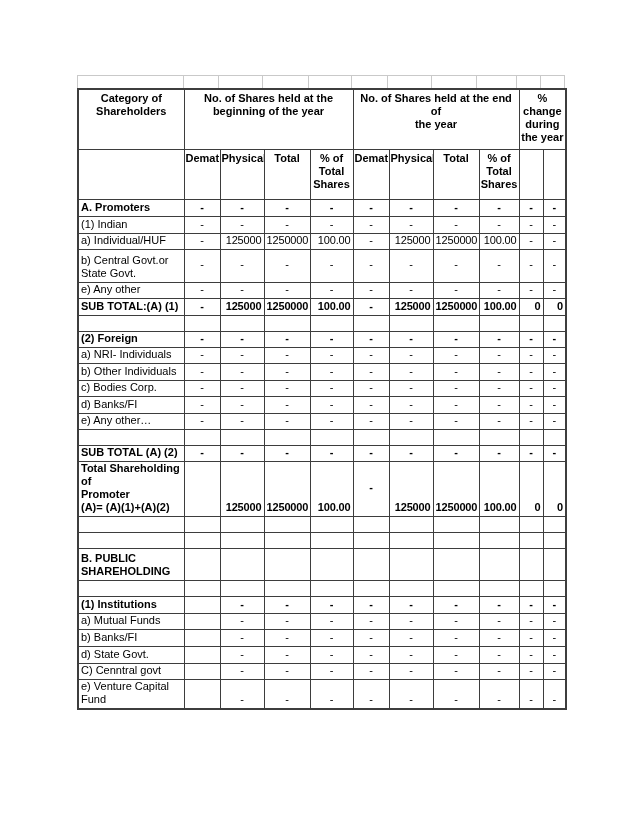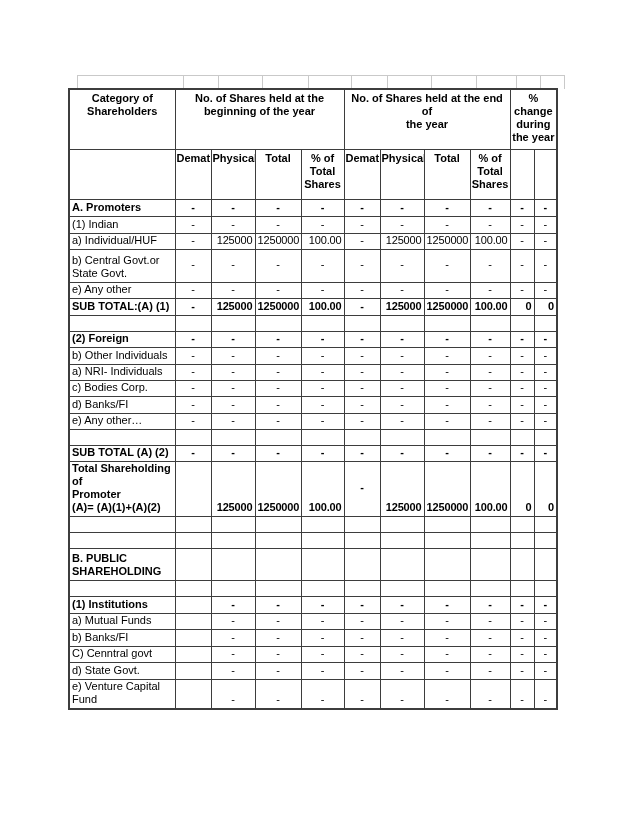--- a/index.html
+++ b/index.html
@@ -32,21 +32,21 @@
   .ghost div:nth-child(5)  { width: 43px; }
   .ghost div:nth-child(6)  { width: 36px; }
   .ghost div:nth-child(7)  { width: 44px; }
   .ghost div:nth-child(8)  { width: 46px; }
   .ghost div:nth-child(9)  { width: 40px; }
   .ghost div:nth-child(10) { width: 24px; }
   .ghost div:nth-child(11) { width: 23px; border-right: none; }
 
   table.grid {
     position: absolute;
-    left: 68px;
+    left: 77px;
     top: 88px;
     width: 488px;
     border-collapse: collapse;
     table-layout: fixed;
     background: #fff;
     border: 2px solid #3d3d3d;
   }
   table.grid th, table.grid td {
     border: 1px solid #3d3d3d;
     overflow: hidden;
@@ -247,35 +247,35 @@
           <td class="dash">-</td>
           <td class="dash">-</td>
           <td class="dash">-</td>
           <td class="dash">-</td>
           <td class="dash">-</td>
           <td class="dash">-</td>
           <td class="dash">-</td>
           <td class="dash">-</td>
           <td class="dash">-</td>
         </tr>
+        <tr style="height: 16px;">
+          <td class="label">a) NRI- Individuals</td>
+          <td class="dash">-</td>
+          <td class="dash">-</td>
+          <td class="dash">-</td>
+          <td class="dash">-</td>
+          <td class="dash">-</td>
+          <td class="dash">-</td>
+          <td class="dash">-</td>
+          <td class="dash">-</td>
+          <td class="dash">-</td>
+          <td class="dash">-</td>
+        </tr>
         <tr style="height: 17px;">
           <td class="label">b) Other Individuals</td>
-          <td class="dash">-</td>
-          <td class="dash">-</td>
-          <td class="dash">-</td>
-          <td class="dash">-</td>
-          <td class="dash">-</td>
-          <td class="dash">-</td>
-          <td class="dash">-</td>
-          <td class="dash">-</td>
-          <td class="dash">-</td>
-          <td class="dash">-</td>
-        </tr>
-        <tr style="height: 16px;">
-          <td class="label">a) NRI- Individuals</td>
           <td class="dash">-</td>
           <td class="dash">-</td>
           <td class="dash">-</td>
           <td class="dash">-</td>
           <td class="dash">-</td>
           <td class="dash">-</td>
           <td class="dash">-</td>
           <td class="dash">-</td>
           <td class="dash">-</td>
           <td class="dash">-</td>
@@ -445,35 +445,35 @@
           <td class="dash">-</td>
           <td class="dash">-</td>
           <td class="dash">-</td>
           <td class="dash">-</td>
           <td class="dash">-</td>
           <td class="dash">-</td>
           <td class="dash">-</td>
           <td class="dash">-</td>
           <td class="dash">-</td>
         </tr>
-        <tr style="height: 16px;">
-          <td class="label">C) Cenntral govt</td>
-          <td class="blank"></td>
-          <td class="dash">-</td>
-          <td class="dash">-</td>
-          <td class="dash">-</td>
-          <td class="dash">-</td>
-          <td class="dash">-</td>
-          <td class="dash">-</td>
-          <td class="dash">-</td>
-          <td class="dash">-</td>
-          <td class="dash">-</td>
-        </tr>
         <tr style="height: 17px;">
           <td class="label">d) State Govt.</td>
+          <td class="blank"></td>
+          <td class="dash">-</td>
+          <td class="dash">-</td>
+          <td class="dash">-</td>
+          <td class="dash">-</td>
+          <td class="dash">-</td>
+          <td class="dash">-</td>
+          <td class="dash">-</td>
+          <td class="dash">-</td>
+          <td class="dash">-</td>
+        </tr>
+        <tr style="height: 16px;">
+          <td class="label">C) Cenntral govt</td>
           <td class="blank"></td>
           <td class="dash">-</td>
           <td class="dash">-</td>
           <td class="dash">-</td>
           <td class="dash">-</td>
           <td class="dash">-</td>
           <td class="dash">-</td>
           <td class="dash">-</td>
           <td class="dash">-</td>
           <td class="dash">-</td>

